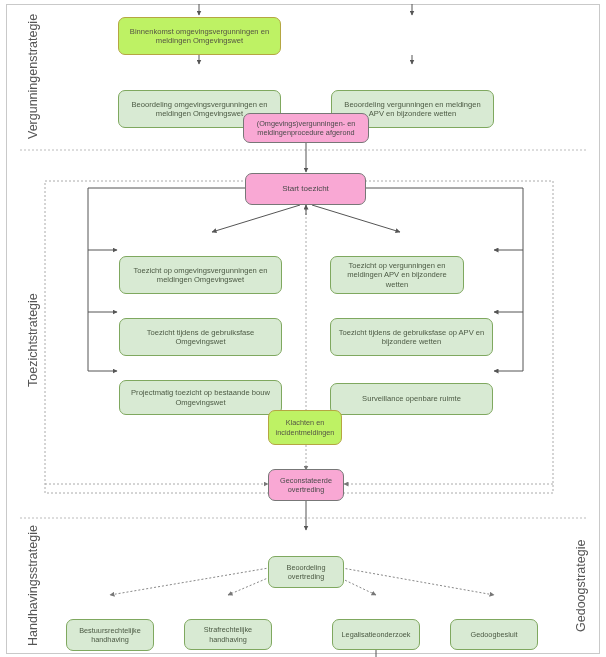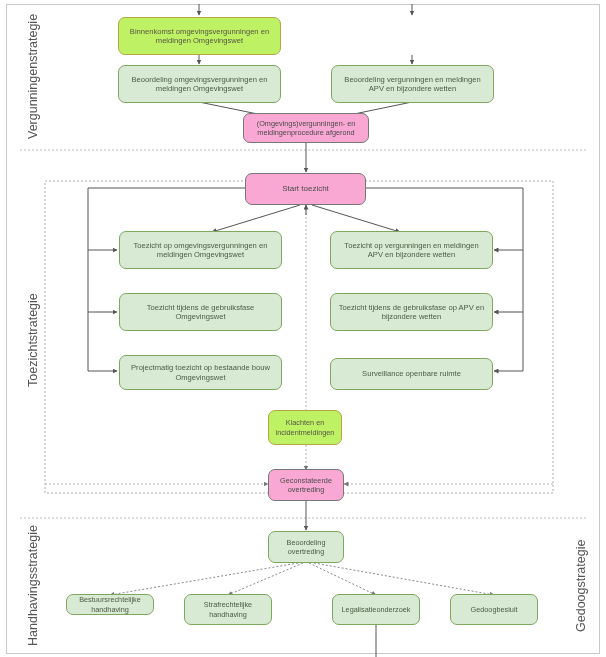--- a/index.html
+++ b/index.html
@@ -2,21 +2,21 @@
 <html><head>
 <meta charset="utf-8">
 <style>
   html,body{margin:0;padding:0;background:#ffffff;}
   body{font-family:"Liberation Sans",sans-serif;}
   #stage{position:relative;width:606px;height:657px;background:#ffffff;overflow:hidden;}
   #svg-layer{position:absolute;left:0;top:0;width:606px;height:657px;}
   .node{position:absolute;box-sizing:border-box;border-radius:7px;display:flex;align-items:center;
         justify-content:center;text-align:center;line-height:1.25;padding:2px 5px;}
   .yellow{background:#bef264;border:1px solid #b5a642;color:#555544;}
-  .green{background:#d8ead3;border:1px solid #7fa85f;color:#4c5a44;}
+  .green{background:#d8ead3;border:1px solid #7fa85f;color:#4c5a44;margin-top:25px;}
   .gray{background:#f9a8d4;border:1px solid #777777;color:#4a4a4a;}
   .lane-label{position:absolute;color:#555555;writing-mode:vertical-rl;transform:rotate(180deg);
         white-space:nowrap;display:flex;align-items:center;justify-content:center;}
   .outer-frame{position:absolute;border:1px solid #c9c9c9;box-sizing:border-box;}
 </style>
 </head>
 <body>
 
 <div id="stage">
 
@@ -95,37 +95,37 @@
   <div class="node green" style="left:118px;top:65px;width:163px;height:38px;font-size:7.6px;">Beoordeling omgevingsvergunningen en meldingen Omgevingswet</div>
 
   <div class="node green" style="left:331px;top:65px;width:163px;height:38px;font-size:7.6px;">Beoordeling vergunningen en meldingen APV en bijzondere wetten</div>
 
   <div class="node gray" style="left:243px;top:113px;width:126px;height:30px;font-size:7.3px;">(Omgevings)vergunningen- en meldingenprocedure afgerond</div>
 
   <div class="node gray" style="left:245px;top:173px;width:121px;height:32px;font-size:8px;">Start toezicht</div>
 
   <div class="node green" style="left:119px;top:231px;width:163px;height:38px;font-size:7.6px;">Toezicht op omgevingsvergunningen en meldingen Omgevingswet</div>
 
-  <div class="node green" style="left:330px;top:231px;width:163px;height:38px;font-size:7.6px;">Toezicht op vergunningen en meldingen APV en bijzondere wetten</div>
+  <div class="node green" style="left:330px;top:231px;width:134px;height:38px;font-size:7.6px;">Toezicht op vergunningen en meldingen APV en bijzondere wetten</div>
 
   <div class="node green" style="left:119px;top:293px;width:163px;height:38px;font-size:7.6px;">Toezicht tijdens de gebruiksfase Omgevingswet</div>
 
   <div class="node green" style="left:330px;top:293px;width:163px;height:38px;font-size:7.6px;">Toezicht tijdens de gebruiksfase op APV en bijzondere wetten</div>
 
   <div class="node green" style="left:119px;top:355px;width:163px;height:35px;font-size:7.6px;">Projectmatig toezicht op bestaande bouw Omgevingswet</div>
 
   <div class="node green" style="left:330px;top:358px;width:163px;height:32px;font-size:7.6px;">Surveillance openbare ruimte</div>
 
   <div class="node yellow" style="left:268px;top:410px;width:74px;height:35px;font-size:7.3px;">Klachten en incidentmeldingen</div>
 
   <div class="node gray" style="left:268px;top:469px;width:76px;height:32px;font-size:7.3px;">Geconstateerde overtreding</div>
 
   <div class="node green" style="left:268px;top:531px;width:76px;height:32px;font-size:7.3px;">Beoordeling overtreding</div>
 
-  <div class="node green" style="left:66px;top:594px;width:88px;height:21px;font-size:7.3px;">Bestuursrechtelijke handhaving</div>
+  <div class="node green" style="left:66px;top:594px;width:88px;height:32px;font-size:7.3px;">Bestuursrechtelijke handhaving</div>
 
   <div class="node green" style="left:184px;top:594px;width:88px;height:31px;font-size:7.3px;">Strafrechtelijke handhaving</div>
 
   <div class="node green" style="left:332px;top:594px;width:88px;height:31px;font-size:7.3px;">Legalisatieonderzoek</div>
 
   <div class="node green" style="left:450px;top:594px;width:88px;height:31px;font-size:7.3px;text-align:right;">Gedoogbesluit</div>
 
 </div>
 
 </body></html>

